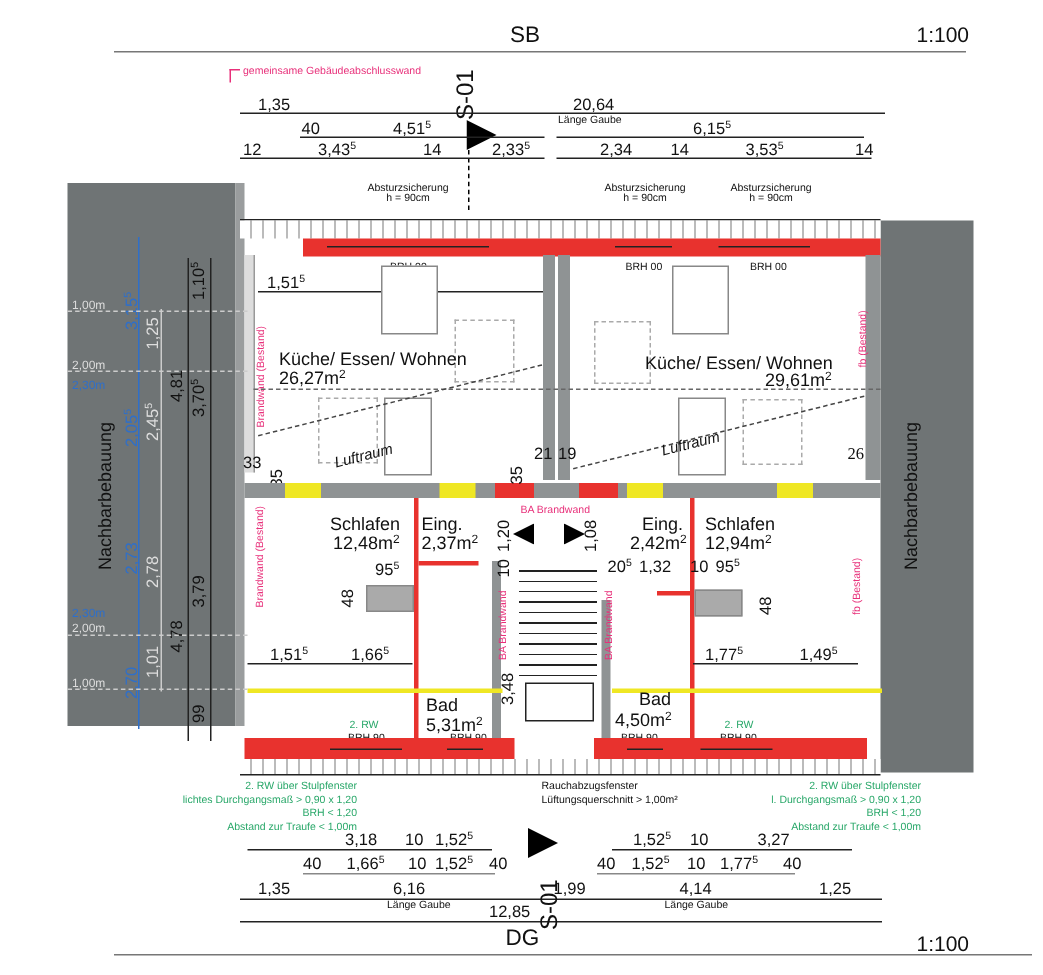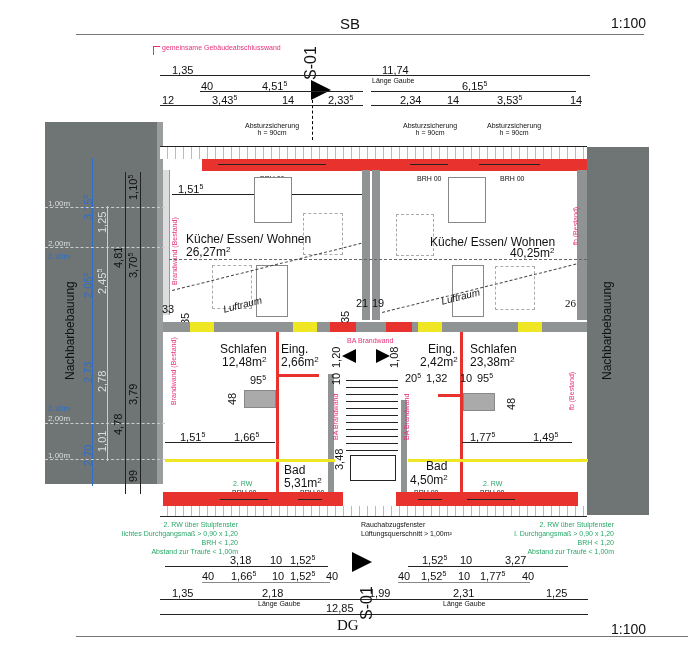--- a/index.html
+++ b/index.html
@@ -45,21 +45,21 @@
 <div class="t pink sm" style="left:162px;top:44px;">gemeinsame Gebäudeabschlusswand</div>
 
 <div class="t rot" style="left:303px;top:80px;font-size:16px;">S-01</div>
 <svg class="abs" style="left:311px;top:80px;" width="22" height="22">
     <polygon points="0,0 20,10 0,20" fill="#000"></polygon>
   </svg>
 <div class="vline" style="left:312px;top:100px;height:40px;border-left:1px dashed #000;background:none;"></div>
 
 <div class="hline" style="left:160px;top:75px;width:430px;"></div>
 <div class="t dim" style="left:172px;top:65px;">1,35</div>
-<div class="t dim" style="left:382px;top:65px;">11,74</div>
+<div class="t dim" style="left:382px;top:65px;">20,64</div>
 <div class="t sm" style="left:372px;top:77px;">Länge Gaube</div>
 
 <div class="hline" style="left:200px;top:91px;width:163px;"></div>
 <div class="hline" style="left:371px;top:91px;width:205px;"></div>
 <div class="t dim" style="left:201px;top:81px;">40</div>
 <div class="t dim" style="left:262px;top:81px;">4,51<sup>5</sup></div>
 <div class="t dim" style="left:462px;top:81px;">6,15<sup>5</sup></div>
 
 <div class="hline" style="left:160px;top:105px;width:203px;"></div>
 <div class="hline" style="left:371px;top:105px;width:210px;"></div>
@@ -104,21 +104,21 @@
 <div class="t dim" style="left:162px;top:304px;">33</div>
 <div class="t dim rot" style="left:180px;top:325px;">35</div>
 
 <div class="t sm" style="left:417px;top:175px;">BRH 00</div>
 <div class="t sm" style="left:500px;top:175px;">BRH 00</div>
 <div class="furn" style="left:448px;top:177px;width:36px;height:44px;"></div>
 <div class="furn" style="left:452px;top:265px;width:30px;height:50px;"></div>
 <div class="furnd" style="left:396px;top:214px;width:36px;height:40px;"></div>
 <div class="furnd" style="left:495px;top:266px;width:38px;height:42px;"></div>
 <div class="t room" style="left:430px;top:236px;">Küche/ Essen/ Wohnen</div>
-<div class="t room" style="left:510px;top:247px;"><span>40,25</span><span>m</span><sup>2</sup></div>
+<div class="t room" style="left:510px;top:247px;"><span>29,61</span><span>m</span><sup>2</sup></div>
 <div class="t rot pink sm" style="left:572px;top:245px;">fb (Bestand)</div>
 <div class="t dim" style="left:372px;top:298px;">19</div>
 <div class="t dim" style="left:565px;top:298px;font-family:Liberation Serif, serif;">26</div>
 
 <div class="dashd" style="left:169px;top:259px;width:418px;border-color:#666;"></div>
 <div class="dashd" style="left:172px;top:290px;width:195px;transform:rotate(-14deg);transform-origin:0 0;"></div>
 <div class="dashd" style="left:382px;top:312px;width:200px;transform:rotate(-14deg);transform-origin:0 0;"></div>
 <div class="t" style="left:223px;top:300px;font-size:10px;font-style:italic;transform:rotate(-14deg);">Luftraum</div>
 <div class="t" style="left:441px;top:292px;font-size:10px;font-style:italic;transform:rotate(-14deg);">Luftraum</div>
 
@@ -136,25 +136,25 @@
 <div class="abs" style="left:276px;top:332px;width:3px;height:160px;background:#e8322e;"></div>
 <div class="abs" style="left:460px;top:332px;width:3px;height:160px;background:#e8322e;"></div>
 <div class="abs" style="left:279px;top:374px;width:40px;height:3px;background:#e8322e;"></div>
 <div class="abs" style="left:438px;top:394px;width:22px;height:3px;background:#e8322e;"></div>
 <div class="abs gw" style="left:328px;top:374px;width:6px;height:118px;"></div>
 <div class="abs gw" style="left:401px;top:400px;width:6px;height:92px;"></div>
 
 <div class="t room" style="left:220px;top:343px;">Schlafen</div>
 <div class="t room" style="left:222px;top:356px;"><span>12,48</span><span>m</span><sup>2</sup></div>
 <div class="t room" style="left:281px;top:343px;">Eing.</div>
-<div class="t room" style="left:281px;top:356px;"><span>2,66</span><span>m</span><sup>2</sup></div>
+<div class="t room" style="left:281px;top:356px;"><span>2,37</span><span>m</span><sup>2</sup></div>
 <div class="t room" style="left:428px;top:343px;">Eing.</div>
 <div class="t room" style="left:420px;top:356px;"><span>2,42</span><span>m</span><sup>2</sup></div>
 <div class="t room" style="left:470px;top:343px;">Schlafen</div>
-<div class="t room" style="left:470px;top:356px;"><span>23,38</span><span>m</span><sup>2</sup></div>
+<div class="t room" style="left:470px;top:356px;"><span>12,94</span><span>m</span><sup>2</sup></div>
 
 <svg class="abs" style="left:342px;top:349px;" width="14" height="14">
     <polygon points="14,0 0,7 14,14" fill="#000"></polygon>
   </svg>
 <svg class="abs" style="left:376px;top:349px;" width="14" height="14">
     <polygon points="0,0 14,7 0,14" fill="#000"></polygon>
   </svg>
 <div class="t dim rot" style="left:331px;top:368px;">1,20</div>
 <div class="t dim rot" style="left:389px;top:368px;">1,08</div>
 <div class="t dim rot" style="left:331px;top:385px;">10</div>
@@ -247,36 +247,36 @@
 <div class="t dim" style="left:290px;top:571px;">1,52<sup>5</sup></div>
 <div class="t dim" style="left:326px;top:571px;">40</div>
 <div class="t dim" style="left:398px;top:571px;">40</div>
 <div class="t dim" style="left:421px;top:571px;">1,52<sup>5</sup></div>
 <div class="t dim" style="left:458px;top:571px;">10</div>
 <div class="t dim" style="left:480px;top:571px;">1,77<sup>5</sup></div>
 <div class="t dim" style="left:522px;top:571px;">40</div>
 
 <div class="hline" style="left:160px;top:599px;width:428px;"></div>
 <div class="t dim" style="left:172px;top:588px;">1,35</div>
-<div class="t dim" style="left:262px;top:588px;">2,18</div>
+<div class="t dim" style="left:262px;top:588px;">6,16</div>
 <div class="t sm" style="left:258px;top:600px;">Länge Gaube</div>
 <div class="t dim" style="left:369px;top:588px;">1,99</div>
-<div class="t dim" style="left:453px;top:588px;">2,31</div>
+<div class="t dim" style="left:453px;top:588px;">4,14</div>
 <div class="t sm" style="left:443px;top:600px;">Länge Gaube</div>
 <div class="t dim" style="left:546px;top:588px;">1,25</div>
 
 <div class="hline" style="left:160px;top:614px;width:428px;"></div>
 <div class="t dim" style="left:326px;top:603px;">12,85</div>
 
 <svg class="abs" style="left:352px;top:552px;" width="22" height="22">
     <polygon points="0,0 20,10 0,20" fill="#000"></polygon>
   </svg>
 <div class="t rot" style="left:359px;top:620px;font-size:16px;">S-01</div>
 
-<div class="t hdr" style="left:337px;top:618px;font-family:Liberation Serif, serif;">DG</div>
+<div class="t hdr" style="left:337px;top:618px;">DG</div>
 <div class="t hdr" style="left:611px;top:622px;font-size:14px;">1:100</div>
 <div class="hline" style="left:76px;top:636px;width:612px;background:#777;"></div>
 
 <div class="vline" style="left:92px;top:158px;height:328px;background:#2f6fc9;"></div>
 <div class="t dim blue rot" style="left:83px;top:220px;">3,15<sup>5</sup></div>
 <div class="t dim blue rot" style="left:83px;top:298px;">2,05<sup>5</sup></div>
 <div class="t dim blue rot" style="left:83px;top:383px;">2,73</div>
 <div class="t dim blue rot" style="left:83px;top:466px;">2,70</div>
 
 <div class="vline" style="left:107px;top:206px;height:255px;background:#ccc;"></div>

